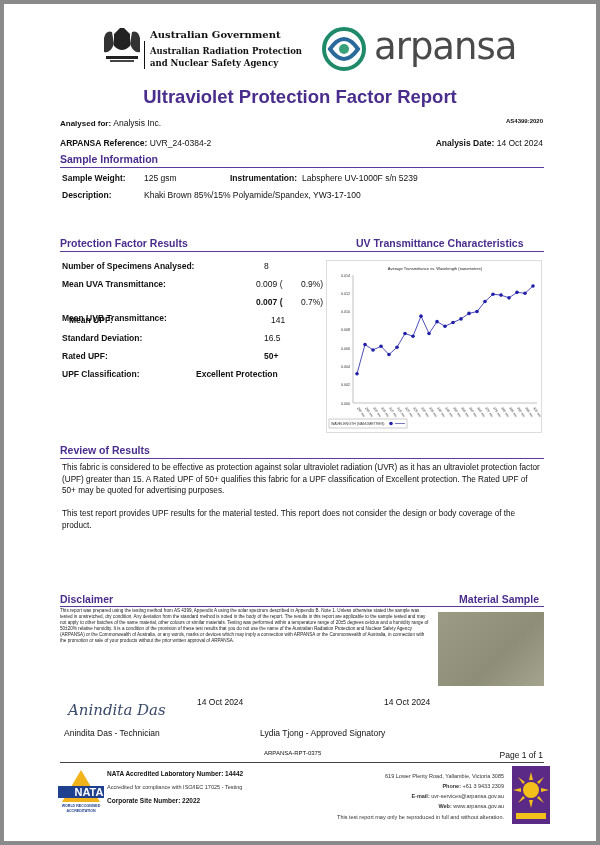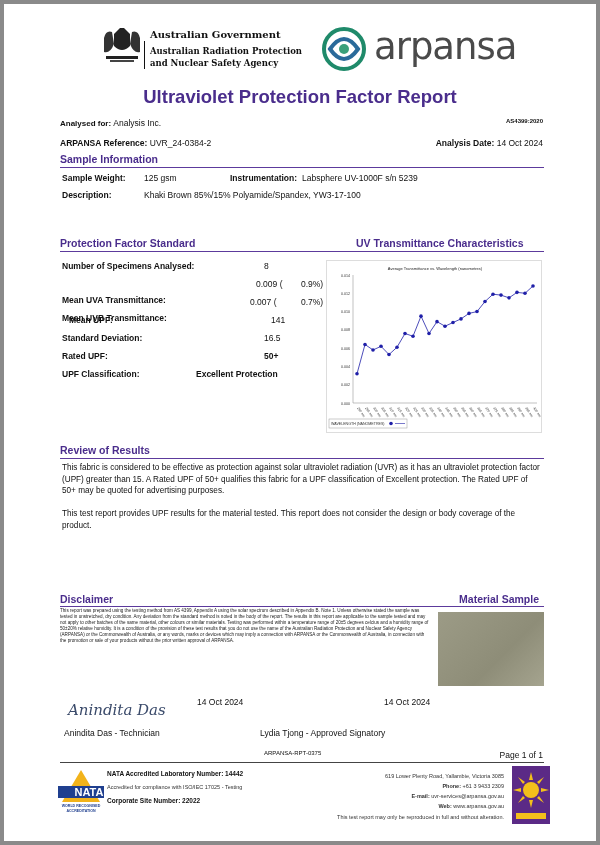--- a/index.html
+++ b/index.html
@@ -60,37 +60,37 @@
 
   <div class="abs hdr" style="left:56px;top:149px">Sample Information</div>
   <div class="rule" style="left:56px;top:163px;width:484px"></div>
   <div class="abs lbl" style="left:58px;top:169px">Sample Weight:</div>
   <div class="abs val" style="left:140px;top:169px">125 gsm</div>
   <div class="abs lbl" style="left:226px;top:169px">Instrumentation:</div>
   <div class="abs val" style="left:298px;top:169px">Labsphere UV-1000F s/n 5239</div>
   <div class="abs lbl" style="left:58px;top:186px">Description:</div>
   <div class="abs val" style="left:140px;top:186px">Khaki Brown 85%/15% Polyamide/Spandex, YW3-17-100</div>
 
-  <div class="abs hdr" style="left:56px;top:233px">Protection Factor Standard</div>
+  <div class="abs hdr" style="left:56px;top:233px">Protection Factor Results</div>
   <div class="rule" style="left:56px;top:247px;width:484px"></div>
   <div class="abs hdr" style="left:352px;top:233px">UV Transmittance Characteristics</div>
 
   <div id="pf-rows">
       <div class="abs" style="left: 58px; top: 257px; width: 260px; height: 14px;">
         <div class="abs lbl" style="left: 0px; top: 0px; text-align: center;">Number of Specimens Analysed:</div>
         <div class="abs val" style="left: 202px; top: 0px;">8</div>
       </div>
       <div class="abs" style="left: 58px; top: 275px; width: 260px; height: 14px;">
-        <div class="abs lbl" style="left: 0px; top: 0px; margin-top: 16px;">Mean UVA Transmittance:</div>
+        <div class="abs lbl" style="left: 0px; top: 0px;">Mean UVA Transmittance:</div>
         <div class="abs val" style="left: 194px; top: 0px;">0.009 (</div>
         <div class="abs val" style="left: 239px; top: 0px;">0.9%)</div>
       </div>
       <div class="abs" style="left: 58px; top: 293px; width: 260px; height: 14px;">
         <div class="abs lbl" style="left: 0px; top: 16px;">Mean UVB Transmittance:</div>
-        <div class="abs val" style="left: 188px; top: 0px;">0.007 (</div>
+        <div class="abs val" style="left: 194px; top: 0px; font-weight: bold;">0.007 (</div>
         <div class="abs val" style="left: 239px; top: 0px;">0.7%)</div>
       </div>
       <div class="abs" style="left: 65px; top: 311px; width: 260px; height: 14px;">
         <div class="abs lbl" style="left: 0px; top: 0px;">Mean UPF:</div>
         <div class="abs val" style="left: 202px; top: 0px;">141</div>
       </div>
       <div class="abs" style="left: 58px; top: 329px; width: 260px; height: 14px;">
         <div class="abs lbl" style="left: 0px; top: 0px;">Standard Deviation:</div>
         <div class="abs val" style="left: 202px; top: 0px;">16.5</div>
       </div>

